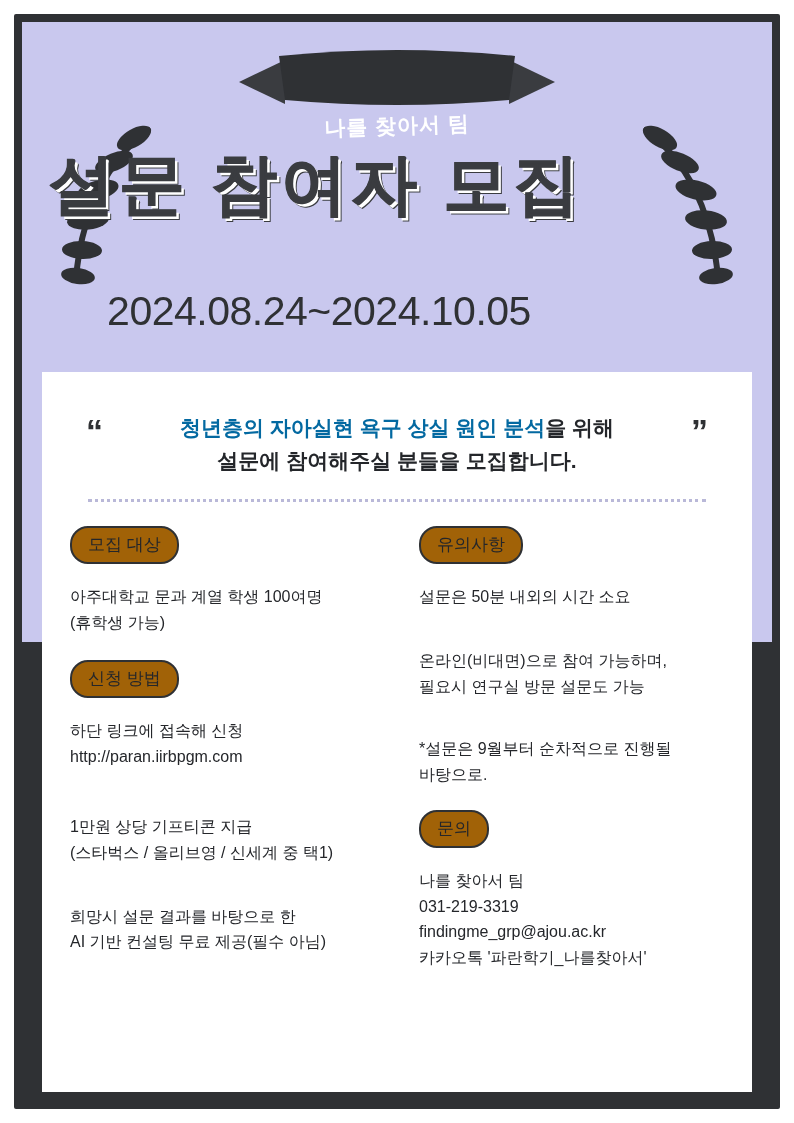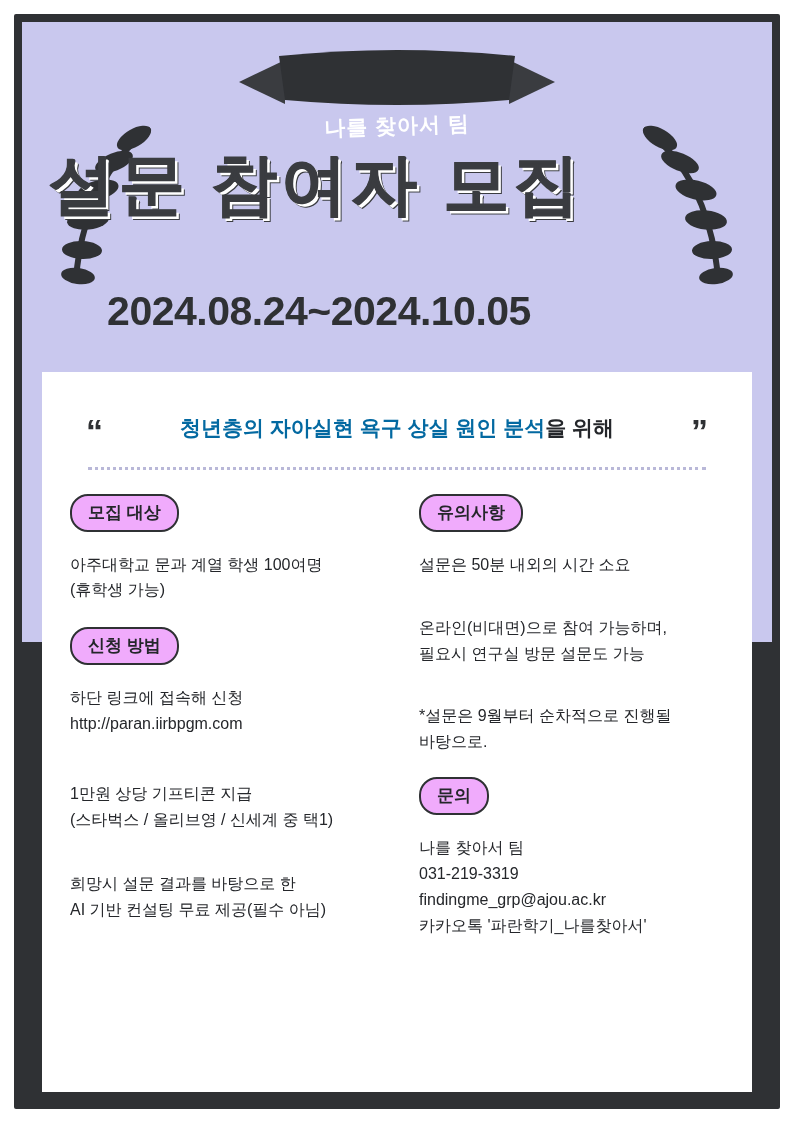--- a/index.html
+++ b/index.html
@@ -95,21 +95,21 @@
     height: 175px;
   }
   
   .date {
     position: absolute;
     left: 0;
     top: 288px;
     width: 638px;
     text-align: center;
     font-size: 41px;
-    font-weight: bold;
+    font-weight: normal;
     color: #2f3134;
     letter-spacing: -0.5px;
   }
   
   .card {
     position: absolute;
     left: 42px;
     top: 372px;
     width: 710px;
     height: 720px;
@@ -151,26 +151,26 @@
     margin-top: 24px;
   }
   .col {
     width: 50%;
     box-sizing: border-box;
   }
   .col.left { padding-right: 14px; }
   .col.right { padding-left: 22px; }
   .pill {
     display: inline-block;
-    background: #f0abfc;
+    background: #a16207;
     border: 2px solid #2f3134;
     border-radius: 18px;
     padding: 5px 16px 6px 16px;
     font-size: 17px;
-    font-weight: bold;
+    font-weight: normal;
     color: #24262a;
   }
   .body-text {
     font-size: 16px;
     color: #24262a;
     line-height: 1.62;
     margin-top: 20px;
     white-space: pre-line;
   }
   .gap-sm { height: 16px; }
@@ -217,20 +217,21 @@
   <div class="title">설문 참여자 모집</div>
 
   <div class="date">2024.08.24~2024.10.05</div>
 
   <div class="card">
 
     <div class="quote-block">
       <span class="qmark left">“</span>
       <span class="qmark right">”</span>
       <div class="lead-line"><span class="hl">청년층의 자아실현 욕구 상실 원인 분석</span><span>을 위해</span></div>
+      <div class="lead-line">설문에 참여해주실 분들을 모집합니다.</div>
     </div>
 
     <div class="dotted"></div>
 
     <div class="cols">
 
       <div class="col left">
 
         <div class="section">
           <span class="pill">모집 대상</span>

